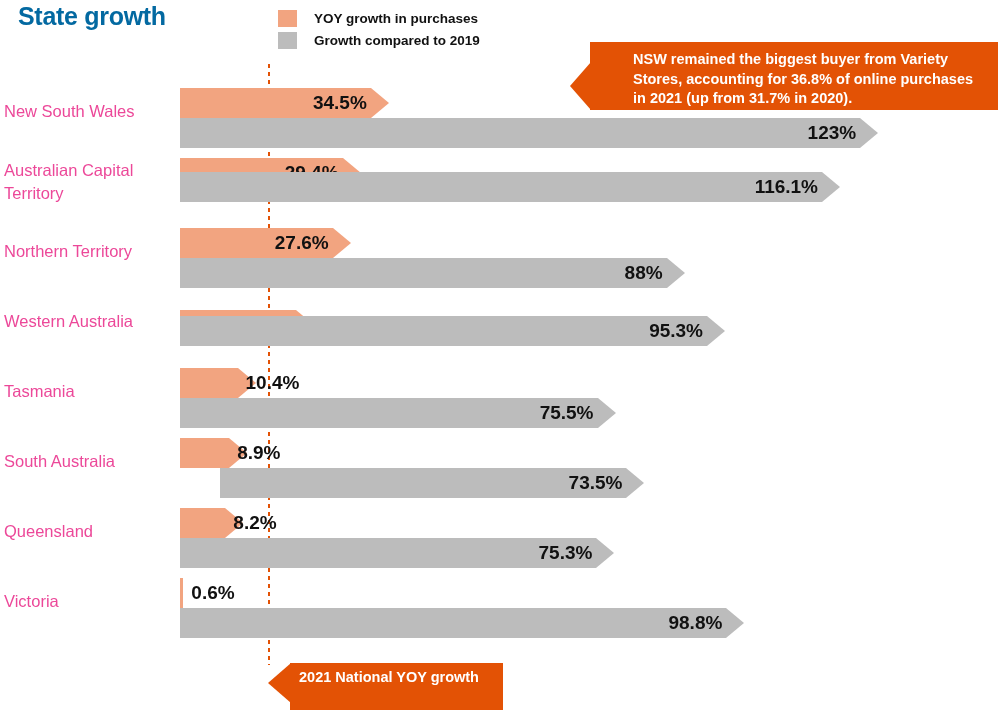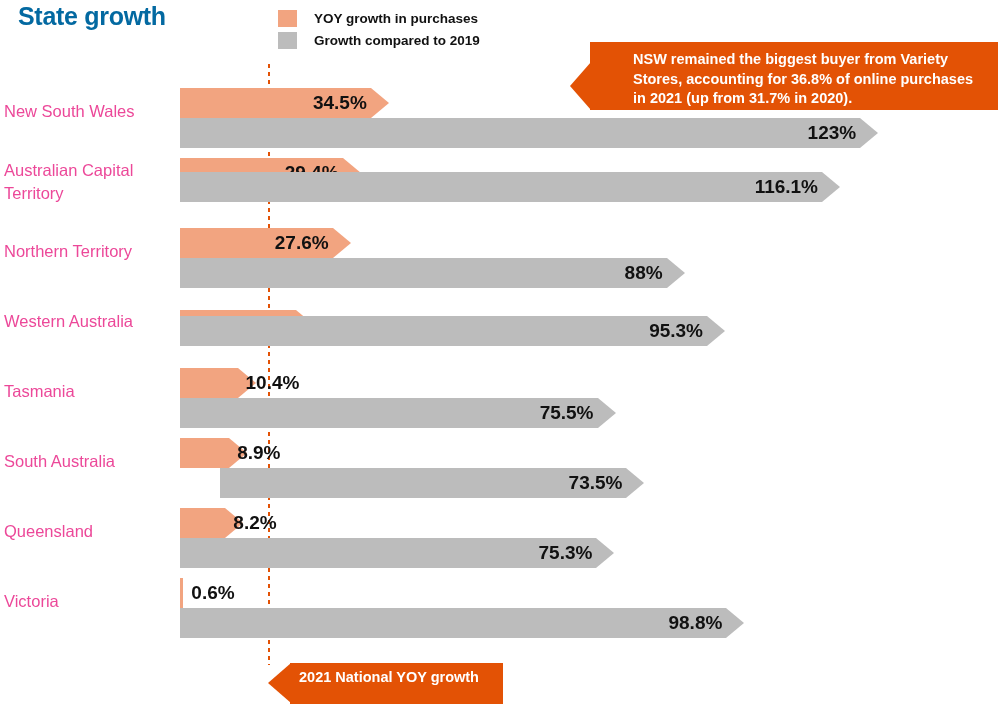--- a/index.html
+++ b/index.html
@@ -161,21 +161,21 @@
     top: 62px;
     border-top: 24px solid transparent;
     border-bottom: 24px solid transparent;
     border-right: 21px solid #E35205;
   }
 
   #callout-national {
     left: 290px;
     top: 663px;
     width: 213px;
-    height: 41px;
+    height: 47px;
     padding: 5px 10px 0 9px;
   }
   #callout-national .callout-line1 {
     font-size: 14.5px;
     font-weight: bold;
     line-height: 18px;
   }
   #callout-national .callout-line2 {
     font-size: 14.5px;
     font-weight: normal;

